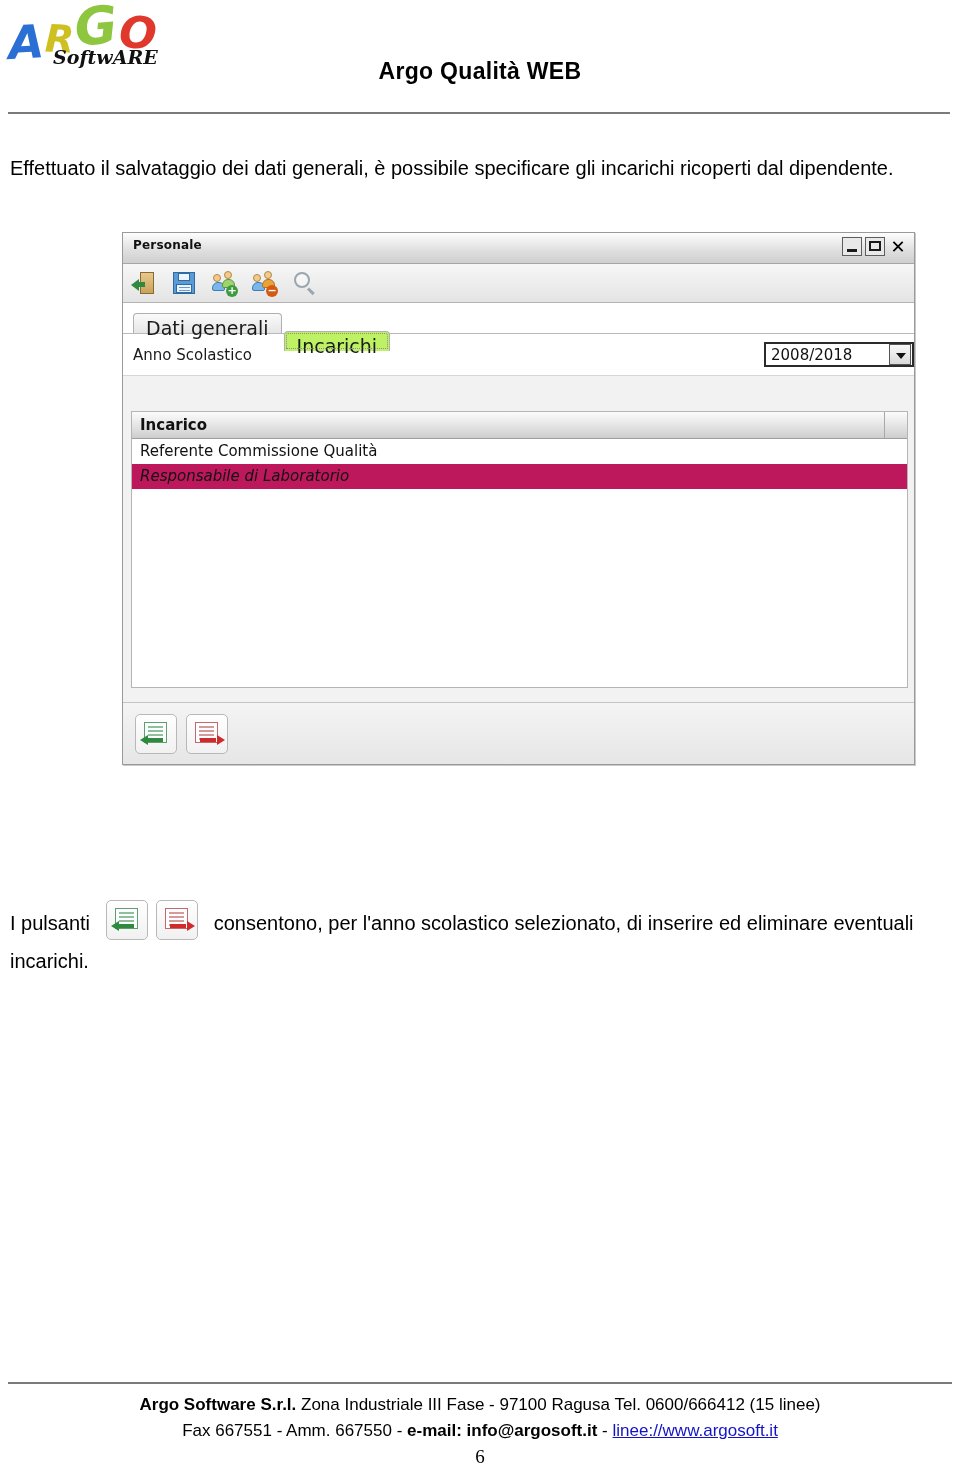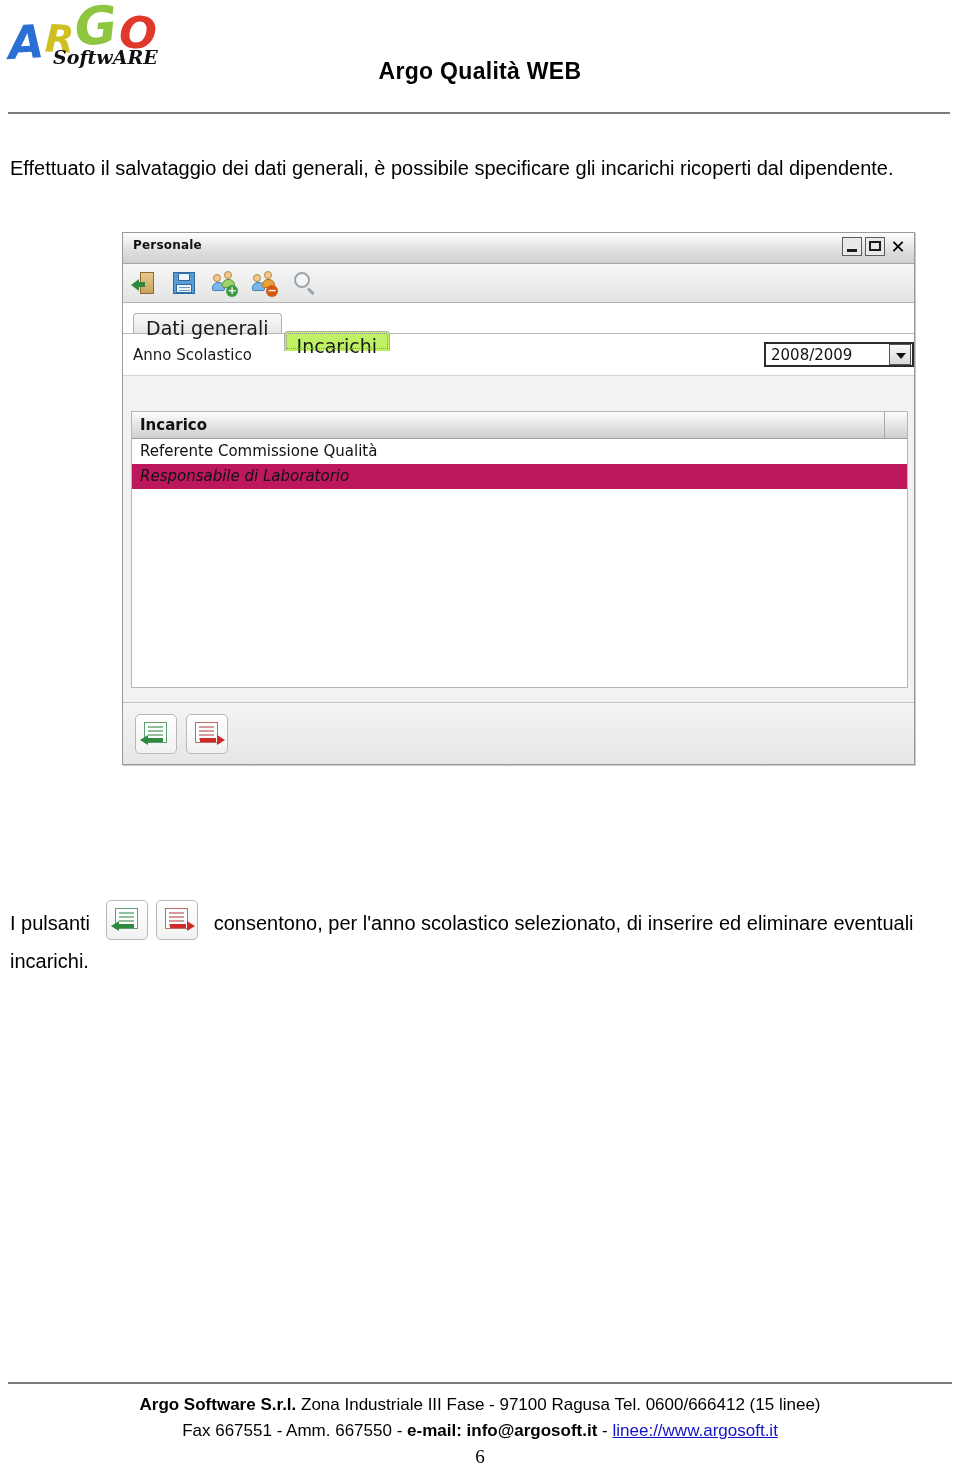--- a/index.html
+++ b/index.html
@@ -580,21 +580,21 @@
   </div>
 
   <div class="win-tabs">
     <div class="tab inactive">Dati generali</div>
     <div class="tab active">Incarichi</div>
   </div>
 
   <div class="win-filter">
     <span class="filter-label">Anno Scolastico</span>
     <div class="combo">
-      <span class="combo-value">2008/2009</span>
+      <span class="combo-value">2008/2018</span>
       <span class="combo-arrow"></span>
     </div>
   </div>
 
   <div class="win-table-wrap">
     <div class="table-head">
       <div class="th">Incarico</div>
       <div class="th-corner"></div>
     </div>
     <div class="tr odd">Referente Commissione Qualità</div>

